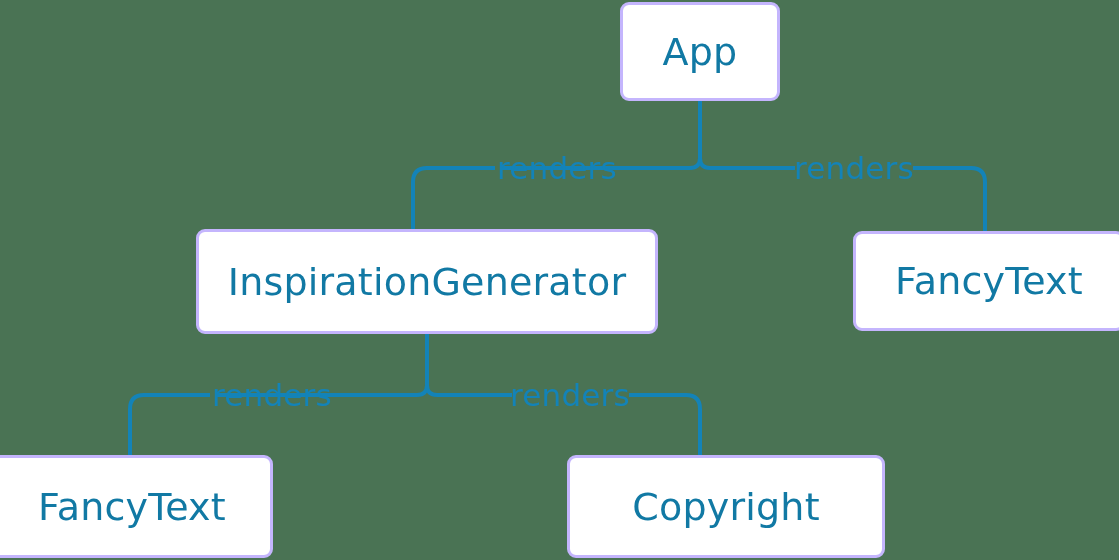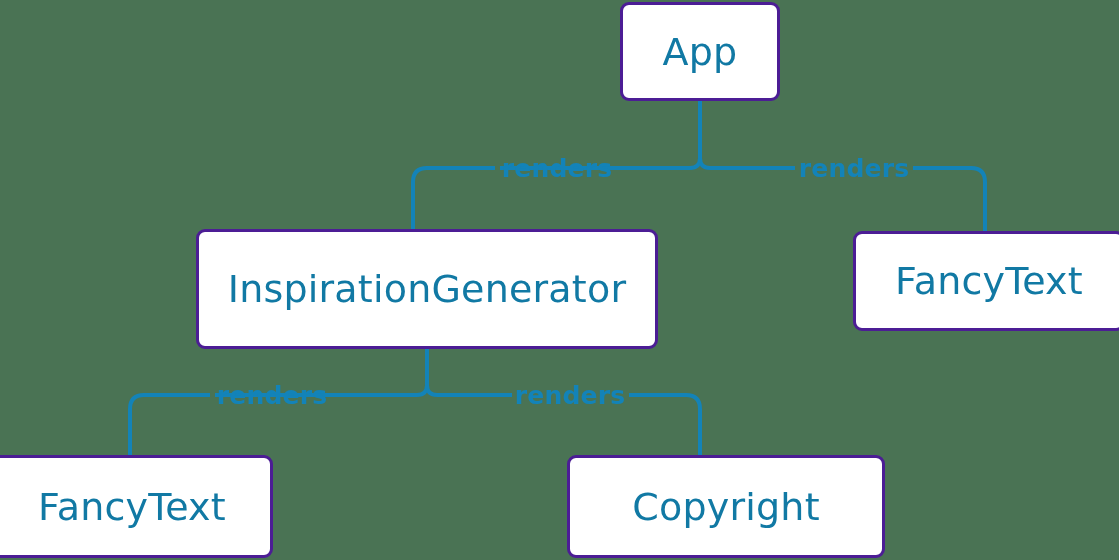--- a/index.html
+++ b/index.html
@@ -23,37 +23,37 @@
     position: absolute;
     left: 0;
     top: 0;
     width: 1119px;
     height: 560px;
   }
   .node {
     position: absolute;
     box-sizing: border-box;
     background: #ffffff;
-    border: 3px solid #4c1d95;
+    border: 3px solid #c4b5fd;
     border-radius: 9px;
     display: flex;
     align-items: center;
     justify-content: center;
     color: #1179a4;
     font-size: 38px;
     font-weight: 400;
     letter-spacing: 0.2px;
     white-space: nowrap;
     z-index: 2;
   }
   .edge-label {
     position: absolute;
     color: #1383b8;
-    font-size: 25px;
-    font-weight: 700;
+    font-size: 31px;
+    font-weight: 400;
     letter-spacing: 0.2px;
     white-space: nowrap;
     transform: translate(-50%, -50%);
     z-index: 3;
   }
 </style>
 </head>
 <body>
 
 <div id="diagram">
@@ -77,21 +77,21 @@
       <path d="M210 395 L144 395 Q130 395 130 409 L130 455"></path>
 
       <path d="M629 395 L686 395 Q700 395 700 409 L700 455"></path>
     </g>
   </svg>
 
   <div class="node" style="left:620px; top:2px; width:160px; height:99px;">
     <span>App</span>
   </div>
 
-  <div class="node" style="left:196px; top:229px; width:462px; height:120px;">
+  <div class="node" style="left:196px; top:229px; width:462px; height:105px;">
     <span>InspirationGenerator</span>
   </div>
 
   <div class="node" style="left:853px; top:231px; width:272px; height:100px;">
     <span>FancyText</span>
   </div>
 
   <div class="node" style="left:-9px; top:455px; width:282px; height:103px;">
     <span>FancyText</span>
   </div>

